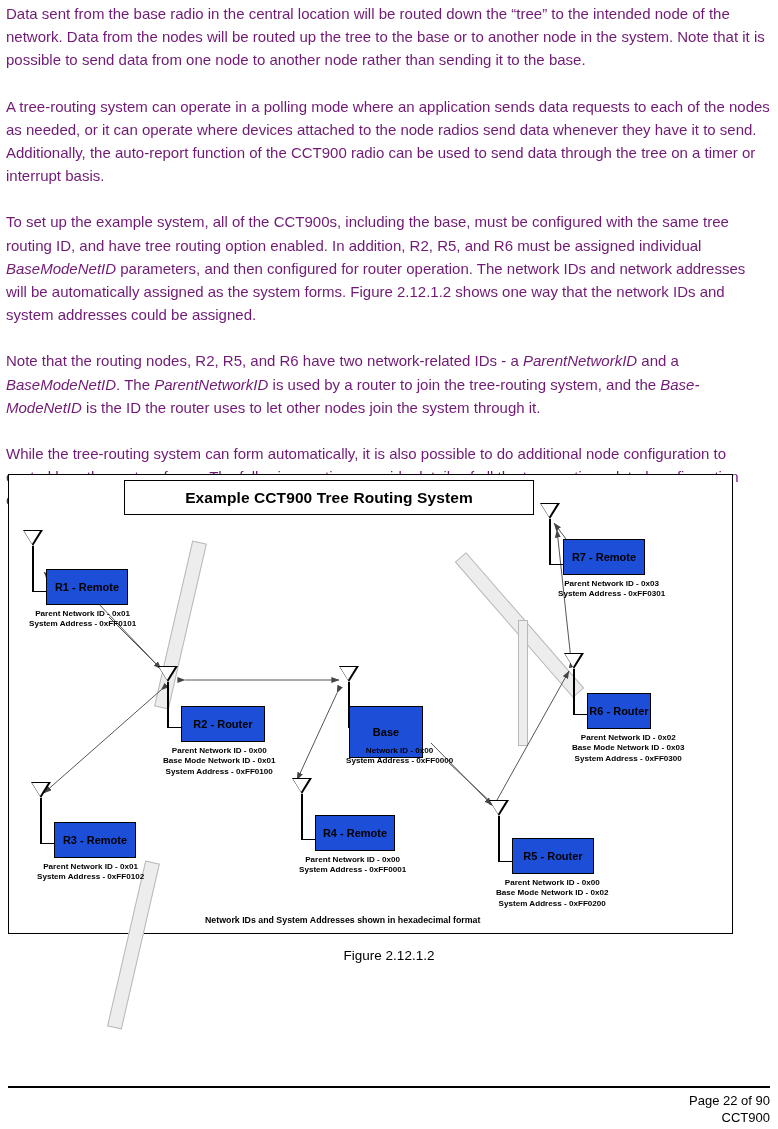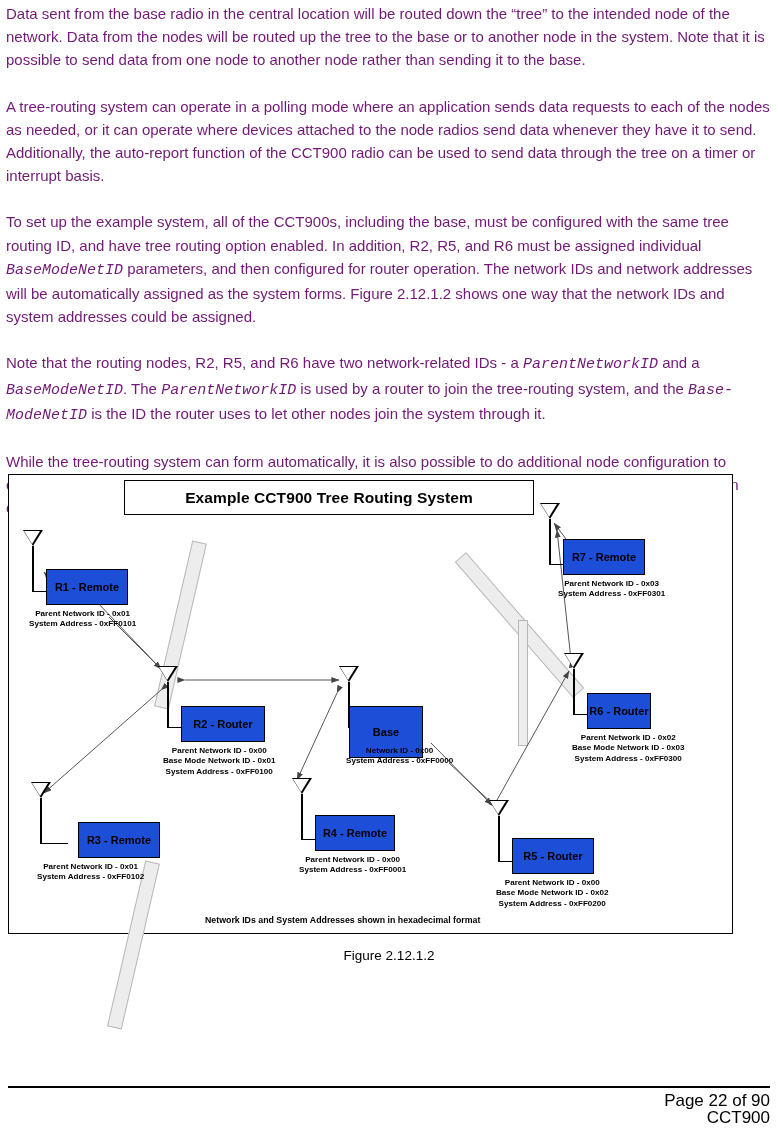--- a/index.html
+++ b/index.html
@@ -15,21 +15,21 @@
 
   
   .prose {
     position:absolute;
     left:6px; top:2px; width:764px;
     font-size:15px;
     line-height:23.2px;
     color:#701a75;
   }
   .prose p { margin:0 0 23px 0; }
-  .prose i { font-style:italic;font-family:Liberation Mono, monospace; }
+  .prose i { font-style:italic; }
 
   
   .figure-frame {
     position:absolute;
     left:8px; top:474px;
     width:725px; height:460px;
     border:1.6px solid #000;
     box-sizing:border-box;
     background:#fff;
     text-align:center;
@@ -131,21 +131,21 @@
   .footer-rule {
     position:absolute;
     left:8px; top:1086px;
     width:762px; height:2px;
     background:#000;
   }
   .footer-text {
     position:absolute;
     right:8px; top:1093px;
     text-align:right;
-    font-size:17px;
+    font-size:13px;
     line-height:16.5px;
   }
 </style>
 </head>
 <body>
 
 <div class="page">
 
   <div class="prose">
     <p>Data sent from the base radio in the central location will be routed down the “tree” to the intended node of the network. Data from the nodes will be routed up the tree to the base or to another node in the system. Note that it is possible to send data from one node to another node rather than sending it to the base.</p>
@@ -263,21 +263,21 @@
         <div>Parent Network ID - 0x02</div>
         <div>Base Mode Network ID - 0x03</div>
         <div>System Address - 0xFF0300</div>
       </div>
 
       <div class="antenna" style="left:22px; top:307px;">
         <div class="tri"></div>
         <div class="stem" style="height:46px;"></div>
         <div class="elbow" style="left:9.4px; top:61px; width:28px;"></div>
       </div>
-      <div class="node" style="left:45px; top:347px; width:82px; height:36px;margin-left:24px;">
+      <div class="node" style="left:45px; top:347px; width:82px; height:36px;">
         <span>R3 - Remote</span>
       </div>
       <div class="nlabel" style="left:28px; top:387px;">
         <div>Parent Network ID - 0x01</div>
         <div>System Address - 0xFF0102</div>
       </div>
 
       <div class="antenna" style="left:283px; top:303px;">
         <div class="tri"></div>
         <div class="stem" style="height:46px;"></div>

